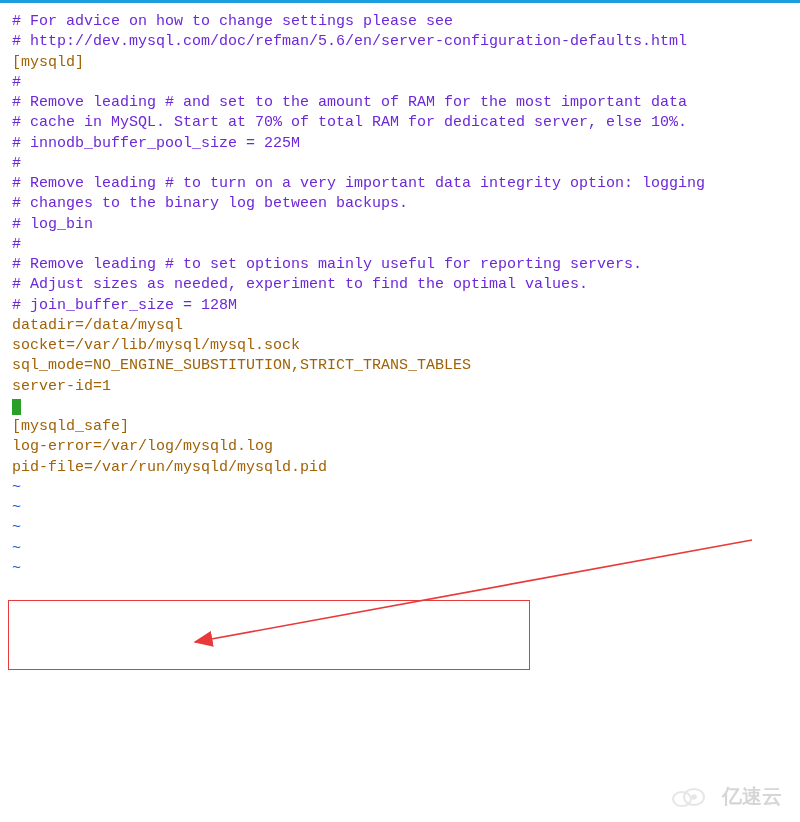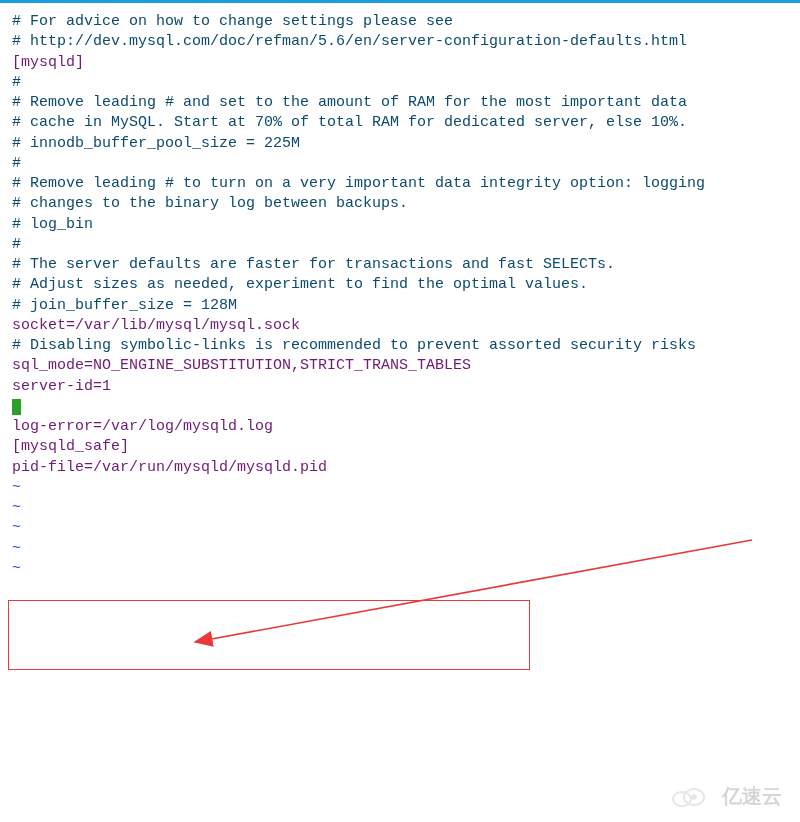--- a/index.html
+++ b/index.html
@@ -20,22 +20,22 @@
       left: 0;
       right: 0;
       height: 3px;
       background: #1b9de0;
     }
     .content {
       margin-top: 4px;
       position: relative;
     }
     .line { white-space: pre; }
-    .comment { color: #0c4a6e; }
-    .plain { color: #701a75; }
+    .comment { color: #6d28d9; }
+    .plain { color: #a16207; }
     .vim-tilde { color: #1a4fcf; }
     .highlight-box {
       position: absolute;
       border: 1px solid #e83a3a;
       background: transparent;
       pointer-events: none;
     }
     .arrow {
       position: absolute;
       pointer-events: none;
@@ -74,35 +74,35 @@
     <div class="line"><span class="plain">[mysqld]</span></div>
     <div class="line"><span class="comment">#</span></div>
     <div class="line"><span class="comment"># Remove leading # and set to the amount of RAM for the most important data</span></div>
     <div class="line"><span class="comment"># cache in MySQL. Start at 70% of total RAM for dedicated server, else 10%.</span></div>
     <div class="line"><span class="comment"># innodb_buffer_pool_size = 225M</span></div>
     <div class="line"><span class="comment">#</span></div>
     <div class="line"><span class="comment"># Remove leading # to turn on a very important data integrity option: logging</span></div>
     <div class="line"><span class="comment"># changes to the binary log between backups.</span></div>
     <div class="line"><span class="comment"># log_bin</span></div>
     <div class="line"><span class="comment">#</span></div>
-    <div class="line"><span class="comment"># The server defaults are faster for transactions and fast SELECTs.</span></div>
+    <div class="line"><span class="comment"># Remove leading # to set options mainly useful for reporting servers.</span></div>
     <div class="line"><span class="comment"># Adjust sizes as needed, experiment to find the optimal values.</span></div>
     <div class="line"><span class="comment"># join_buffer_size = 128M</span></div>
+    <div class="line"><span class="plain">datadir=/data/mysql</span></div>
     <div class="line"><span class="plain">socket=/var/lib/mysql/mysql.sock</span></div>
     <div class="line"><span class="plain"></span></div>
-    <div class="line"><span class="comment"># Disabling symbolic-links is recommended to prevent assorted security risks</span></div>
     <div class="line"><span class="plain"></span></div>
     <div class="line"><span class="plain">sql_mode=NO_ENGINE_SUBSTITUTION,STRICT_TRANS_TABLES</span></div>
     <div class="line"><span class="plain"></span></div>
     <div class="line"><span class="plain"></span></div>
     <div class="line"><span class="plain">server-id=1</span></div>
     <div class="line"><span class="cursor-block"></span></div>
     <div class="line"><span class="plain"></span></div>
+    <div class="line"><span class="plain">[mysqld_safe]</span></div>
     <div class="line"><span class="plain">log-error=/var/log/mysqld.log</span></div>
-    <div class="line"><span class="plain">[mysqld_safe]</span></div>
     <div class="line"><span class="plain">pid-file=/var/run/mysqld/mysqld.pid</span></div>
     <div class="line"><span class="vim-tilde">~</span></div>
     <div class="line"><span class="vim-tilde">~</span></div>
     <div class="line"><span class="vim-tilde">~</span></div>
     <div class="line"><span class="vim-tilde">~</span></div>
     <div class="line"><span class="vim-tilde">~</span></div>
   </div>
 
 <div class="highlight-box" id="hlbox" style="top: 600px; left: 8px; width: 522px; height: 70px;"></div>
 

